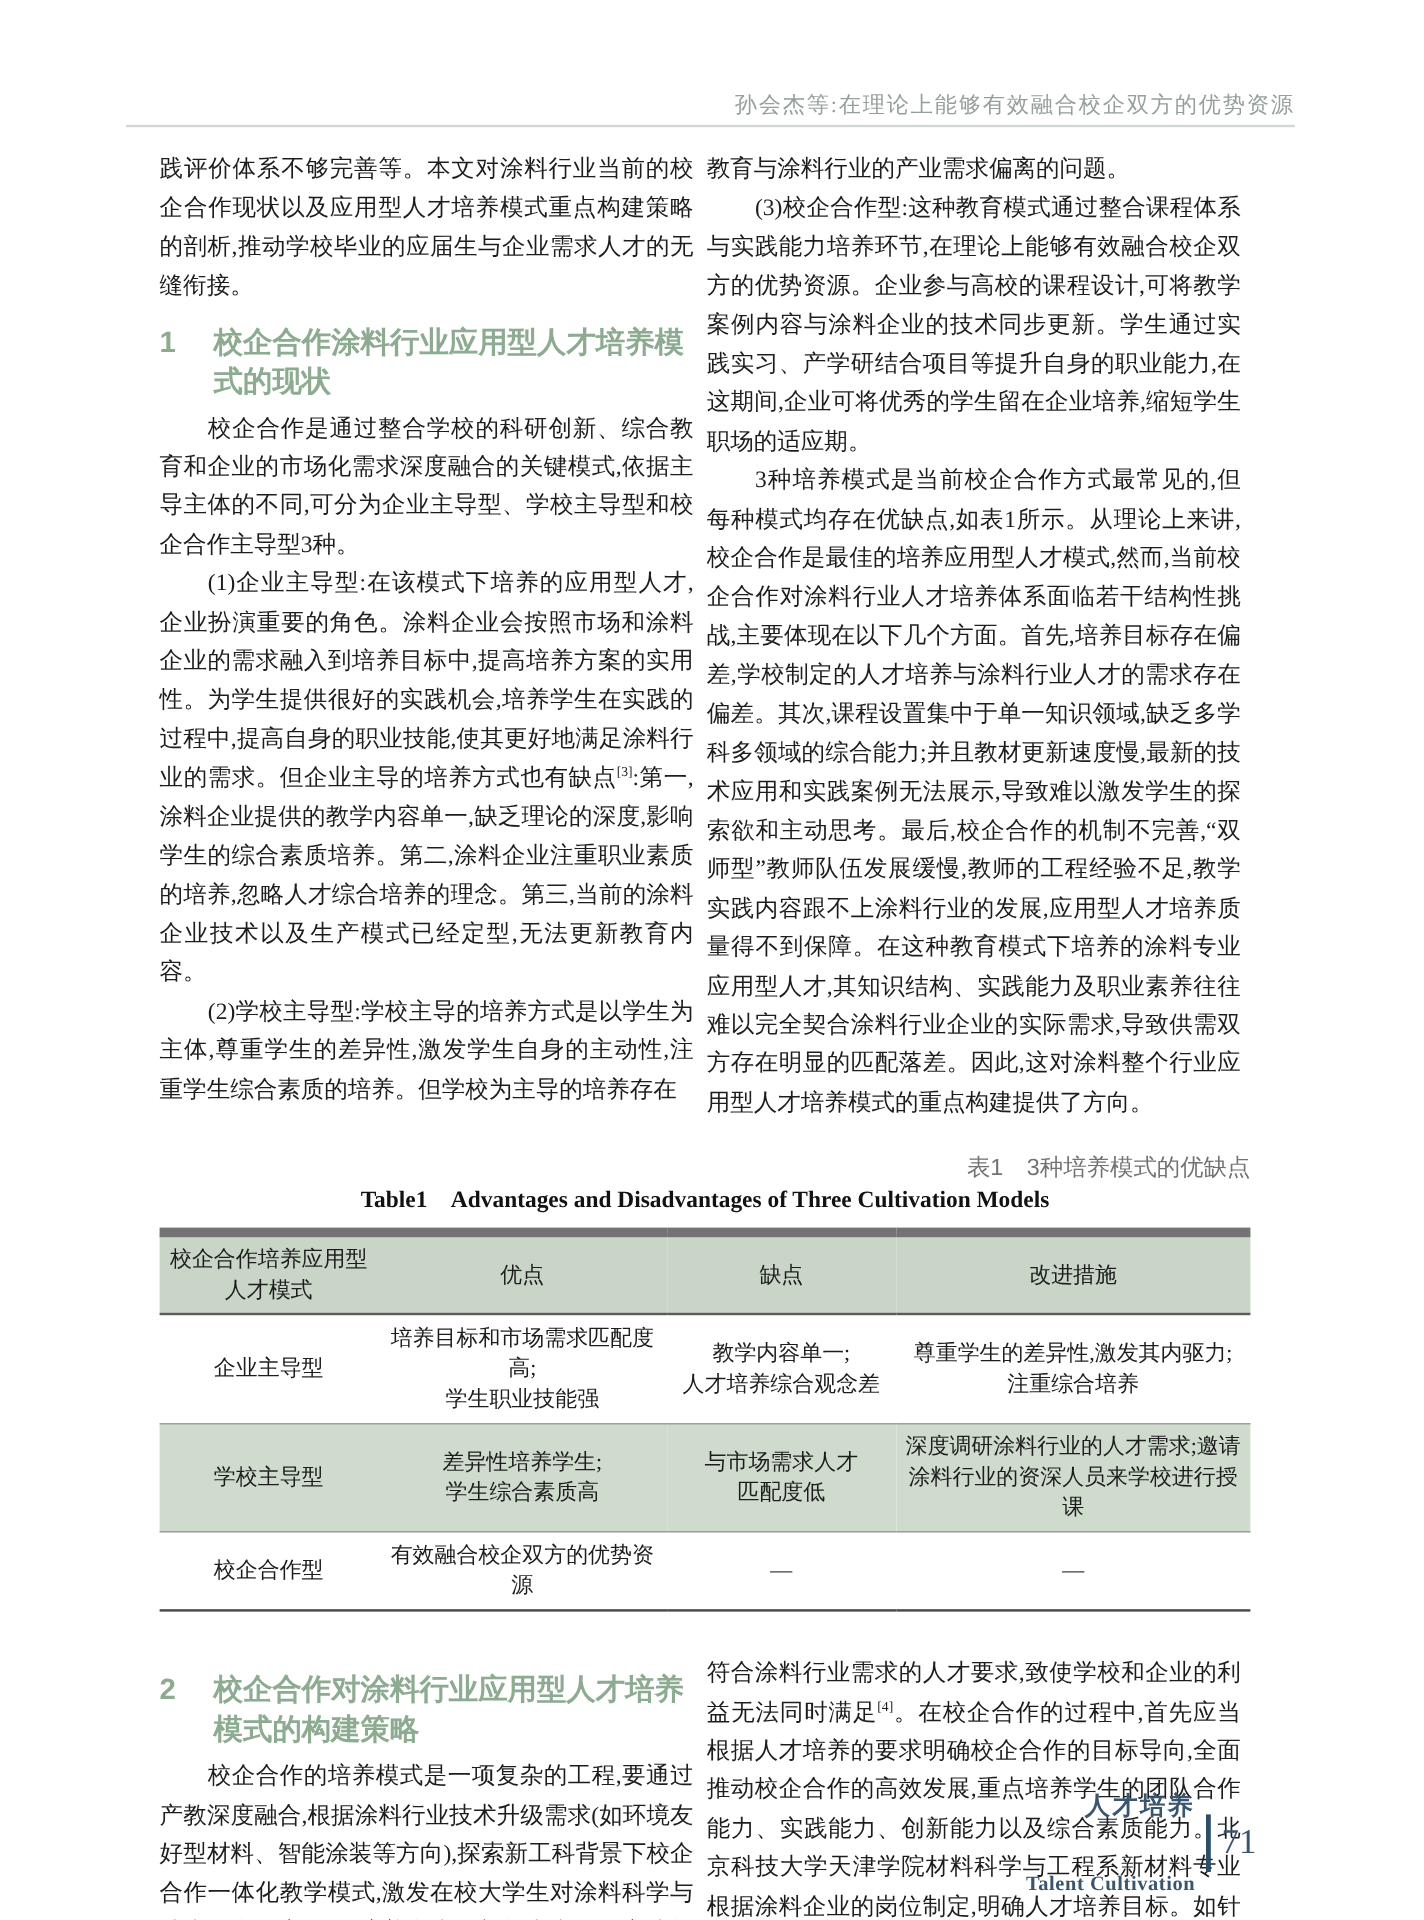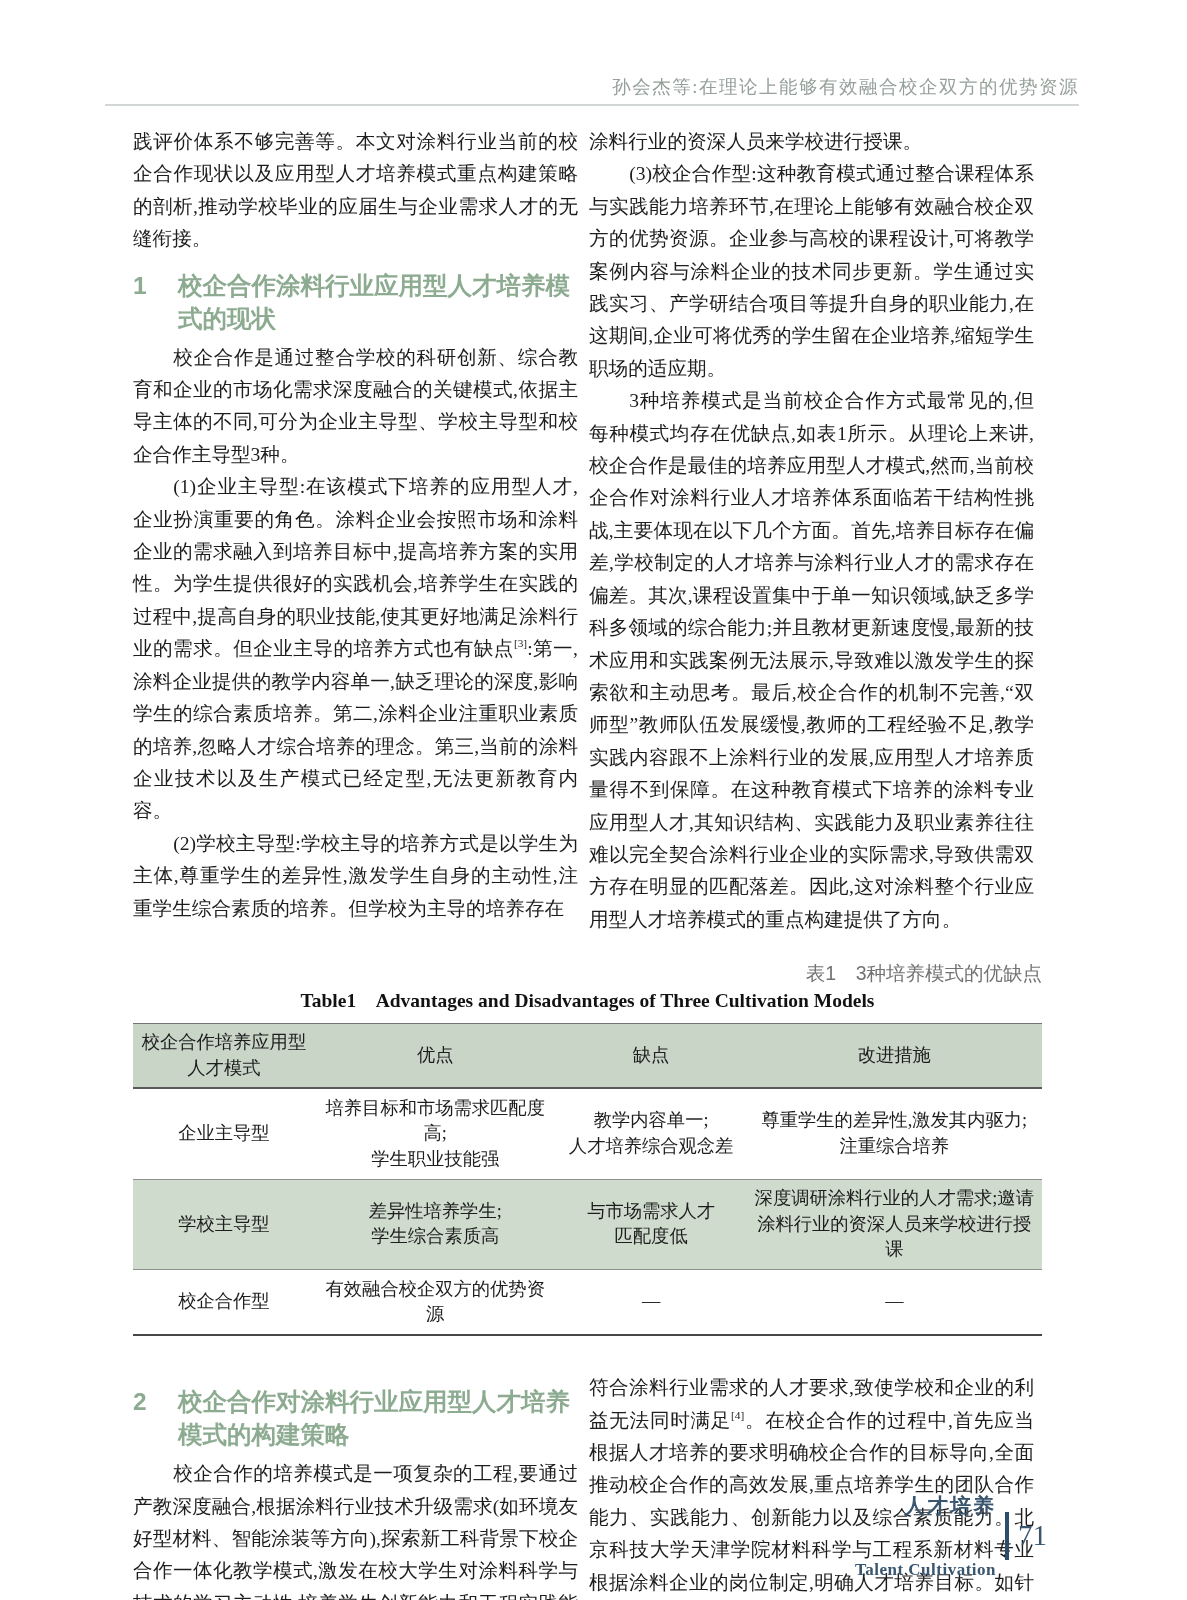--- a/index.html
+++ b/index.html
@@ -40,21 +40,21 @@
   .tbl-caption-cn {
     text-align:right; font-family:"Liberation Sans","DejaVu Sans",sans-serif;
     font-weight:normal; font-size:19.5px; line-height:26px; color:#737373;
   }
   .tbl-caption-en {
     text-align:center; font-family:"Liberation Serif","DejaVu Serif",serif;
     font-weight:bold; font-size:19.5px; line-height:26px; margin-top:2px; color:#121212;
   }
   table.data-table {
     width:100%; border-collapse:collapse; margin-top:9px;
-    border-top:1px solid #737373; border-bottom:2px solid #474747;
+    border-top:8px solid #737373; border-bottom:2px solid #474747;
     font-size:18.3px; line-height:25.5px; table-layout:fixed;
   }
   table.data-table th {
     background:#c8d5c7; font-weight:normal; text-align:center;
     padding:6px 4px; white-space:pre-line; border-bottom:2px solid #5a5a5a;
   }
   table.data-table td {
     text-align:center; padding:6.5px 4px; white-space:pre-line;
   }
   table.data-table tbody tr + tr td { border-top:1px solid #8f8f8f; }
@@ -94,21 +94,21 @@
           <p class="para no-indent"><span>践评价体系不够完善等。本文对涂料行业当前的校企合作现状以及应用型人才培养模式重点构建策略的剖析,推动学校毕业的应届生与企业需求人才的无缝衔接。</span></p>
           <div class="sec-head">
             <span class="num">1</span>
             <span>校企合作涂料行业应用型人才培养模式的现状</span>
           </div>
           <p class="para"><span>校企合作是通过整合学校的科研创新、综合教育和企业的市场化需求深度融合的关键模式,依据主导主体的不同,可分为企业主导型、学校主导型和校企合作主导型3种。</span></p>
           <p class="para"><span>(1)企业主导型:在该模式下培养的应用型人才,企业扮演重要的角色。涂料企业会按照市场和涂料企业的需求融入到培养目标中,提高培养方案的实用性。为学生提供很好的实践机会,培养学生在实践的过程中,提高自身的职业技能,使其更好地满足涂料行业的需求。但企业主导的培养方式也有缺点</span><sup>[3]</sup><span>:第一,涂料企业提供的教学内容单一,缺乏理论的深度,影响学生的综合素质培养。第二,涂料企业注重职业素质的培养,忽略人才综合培养的理念。第三,当前的涂料企业技术以及生产模式已经定型,无法更新教育内容。</span></p>
           <p class="para"><span>(2)学校主导型:学校主导的培养方式是以学生为主体,尊重学生的差异性,激发学生自身的主动性,注重学生综合素质的培养。但学校为主导的培养存在</span></p>
         </div>
       <div class="col">
-          <p class="para no-indent"><span>涂料行业的资深人员来学校进行授课。</span></p>
+          <p class="para no-indent"><span>教育与涂料行业的产业需求偏离的问题。</span></p>
           <p class="para"><span>(3)校企合作型:这种教育模式通过整合课程体系与实践能力培养环节,在理论上能够有效融合校企双方的优势资源。企业参与高校的课程设计,可将教学案例内容与涂料企业的技术同步更新。学生通过实践实习、产学研结合项目等提升自身的职业能力,在这期间,企业可将优秀的学生留在企业培养,缩短学生职场的适应期。</span></p>
           <p class="para"><span>3种培养模式是当前校企合作方式最常见的,但每种模式均存在优缺点,如表1所示。从理论上来讲,校企合作是最佳的培养应用型人才模式,然而,当前校企合作对涂料行业人才培养体系面临若干结构性挑战,主要体现在以下几个方面。首先,培养目标存在偏差,学校制定的人才培养与涂料行业人才的需求存在偏差。其次,课程设置集中于单一知识领域,缺乏多学科多领域的综合能力;并且教材更新速度慢,最新的技术应用和实践案例无法展示,导致难以激发学生的探索欲和主动思考。最后,校企合作的机制不完善,“双师型”教师队伍发展缓慢,教师的工程经验不足,教学实践内容跟不上涂料行业的发展,应用型人才培养质量得不到保障。在这种教育模式下培养的涂料专业应用型人才,其知识结构、实践能力及职业素养往往难以完全契合涂料行业企业的实际需求,导致供需双方存在明显的匹配落差。因此,这对涂料整个行业应用型人才培养模式的重点构建提供了方向。</span></p>
         </div>
     </div>
 
     <div class="table-block">
       <div class="tbl-caption-cn">表1　3种培养模式的优缺点</div>
       <div class="tbl-caption-en">Table1　Advantages and Disadvantages of Three Cultivation Models</div>
       <table class="data-table">
         <colgroup>

